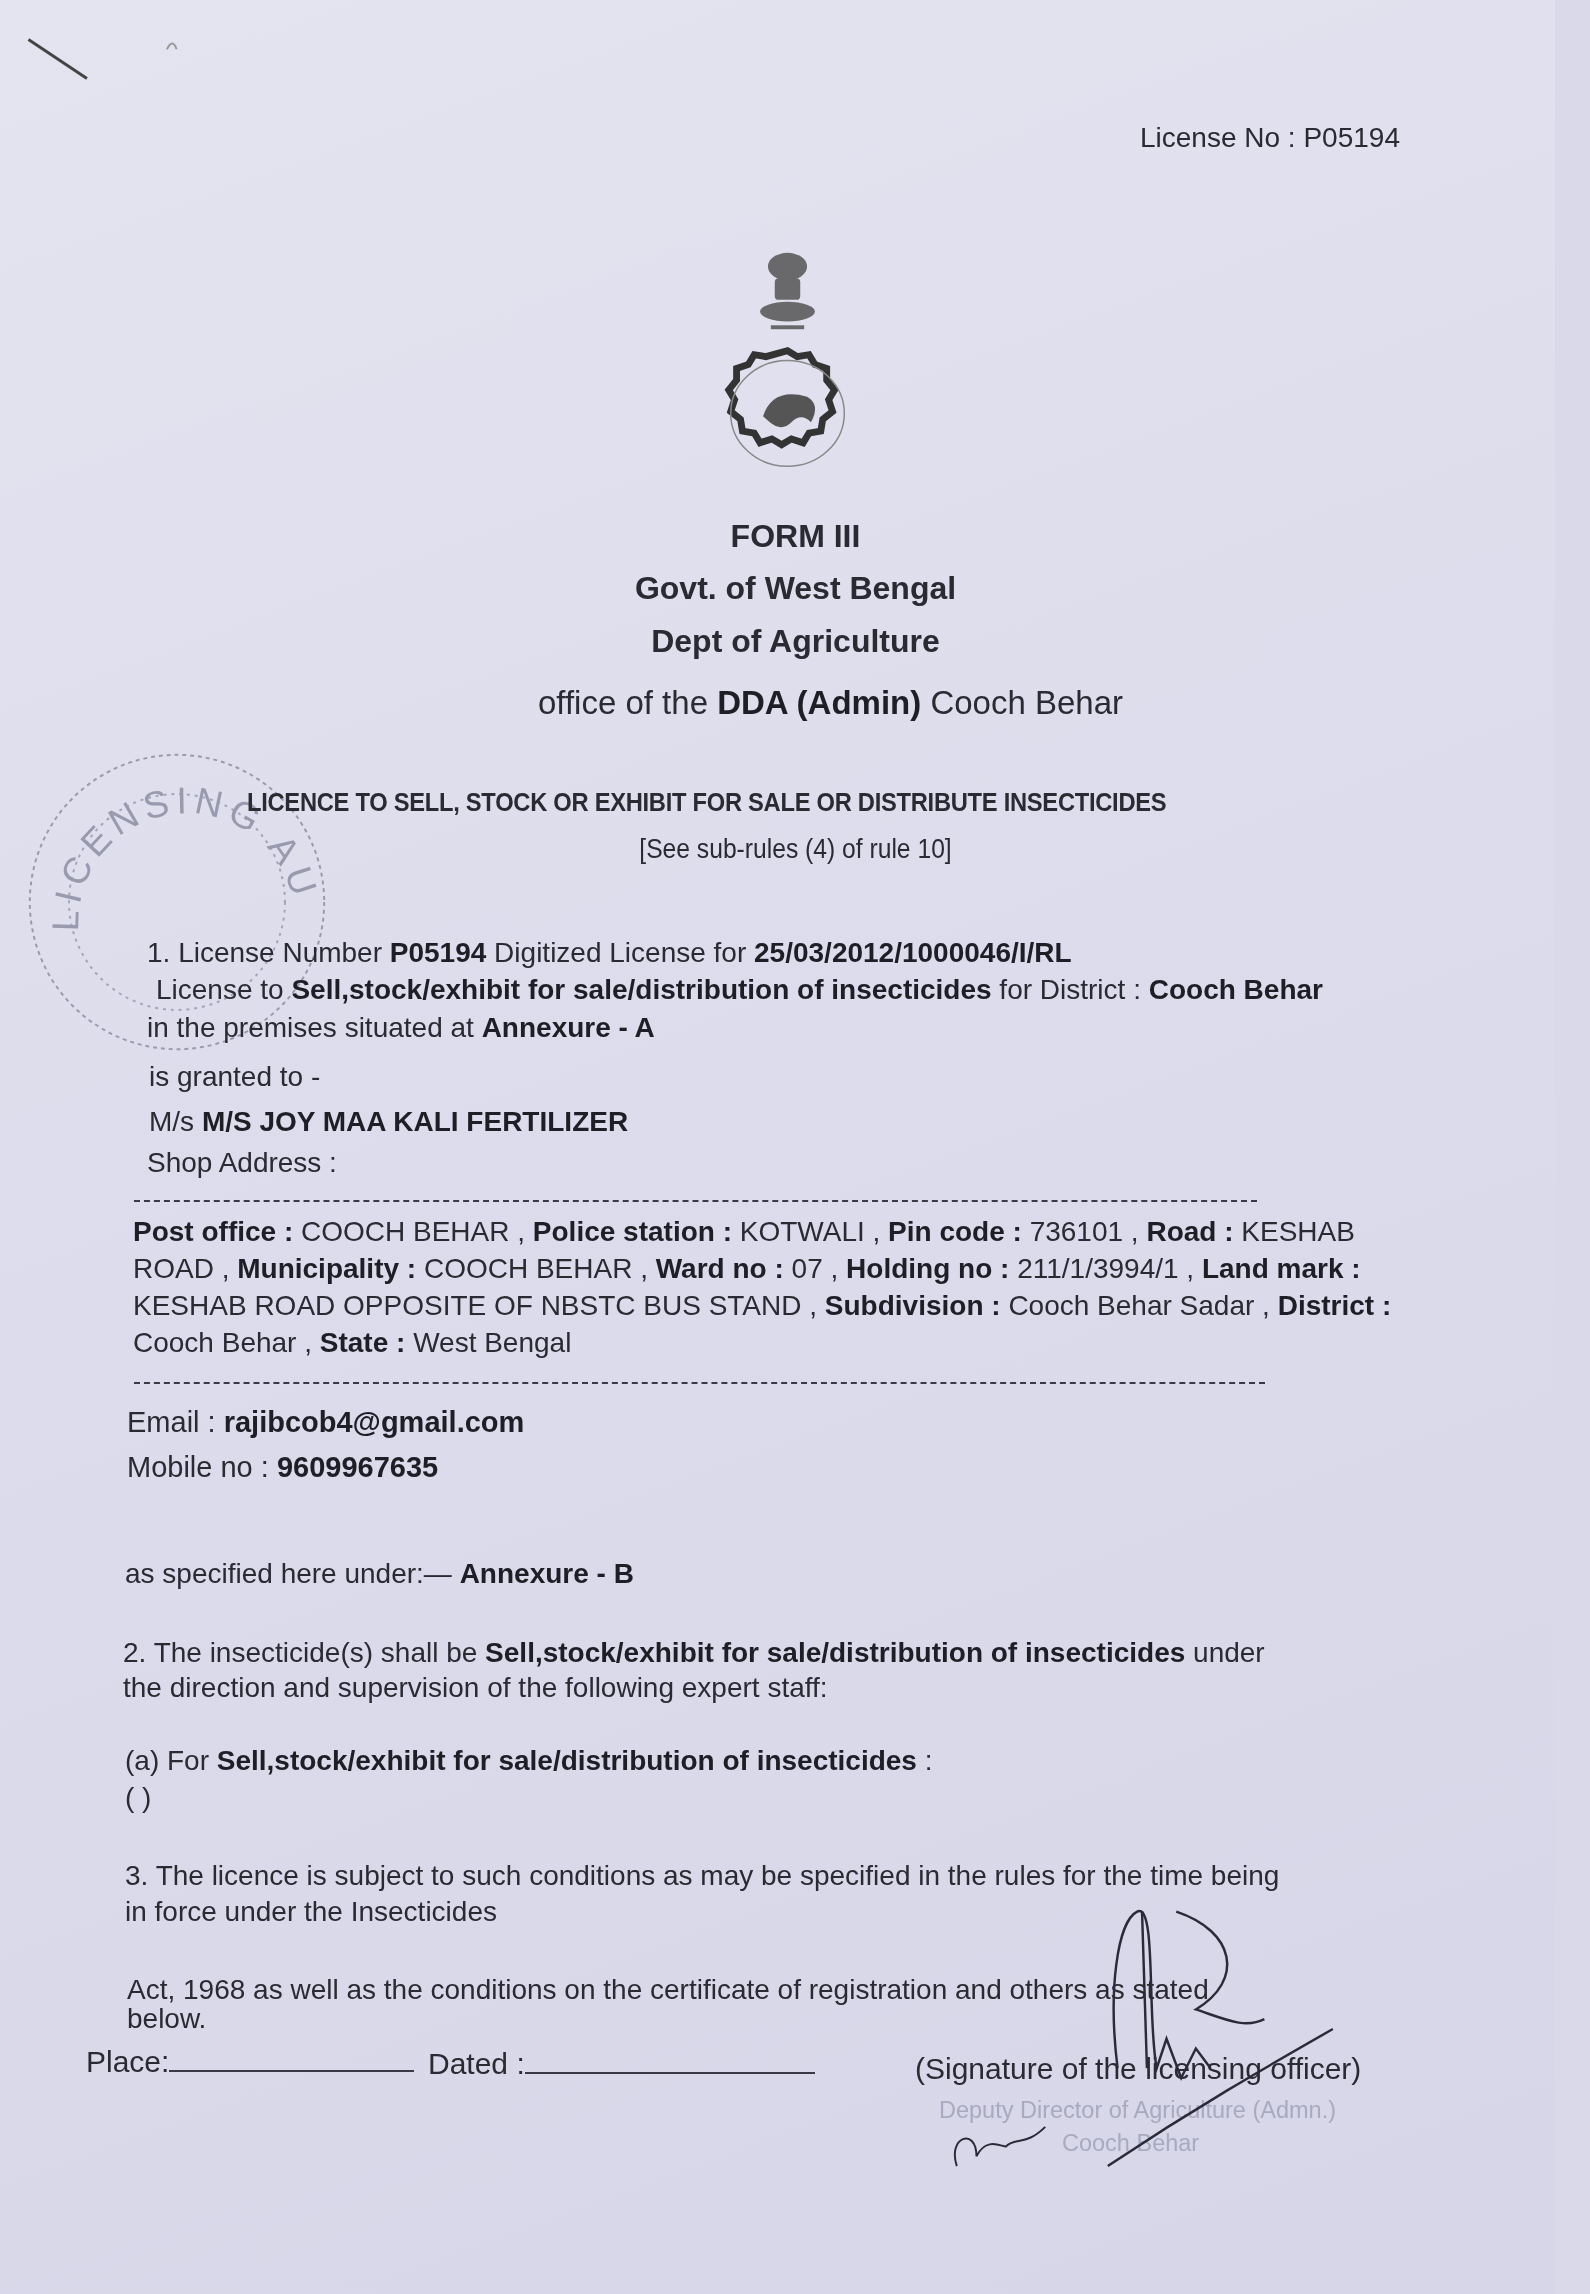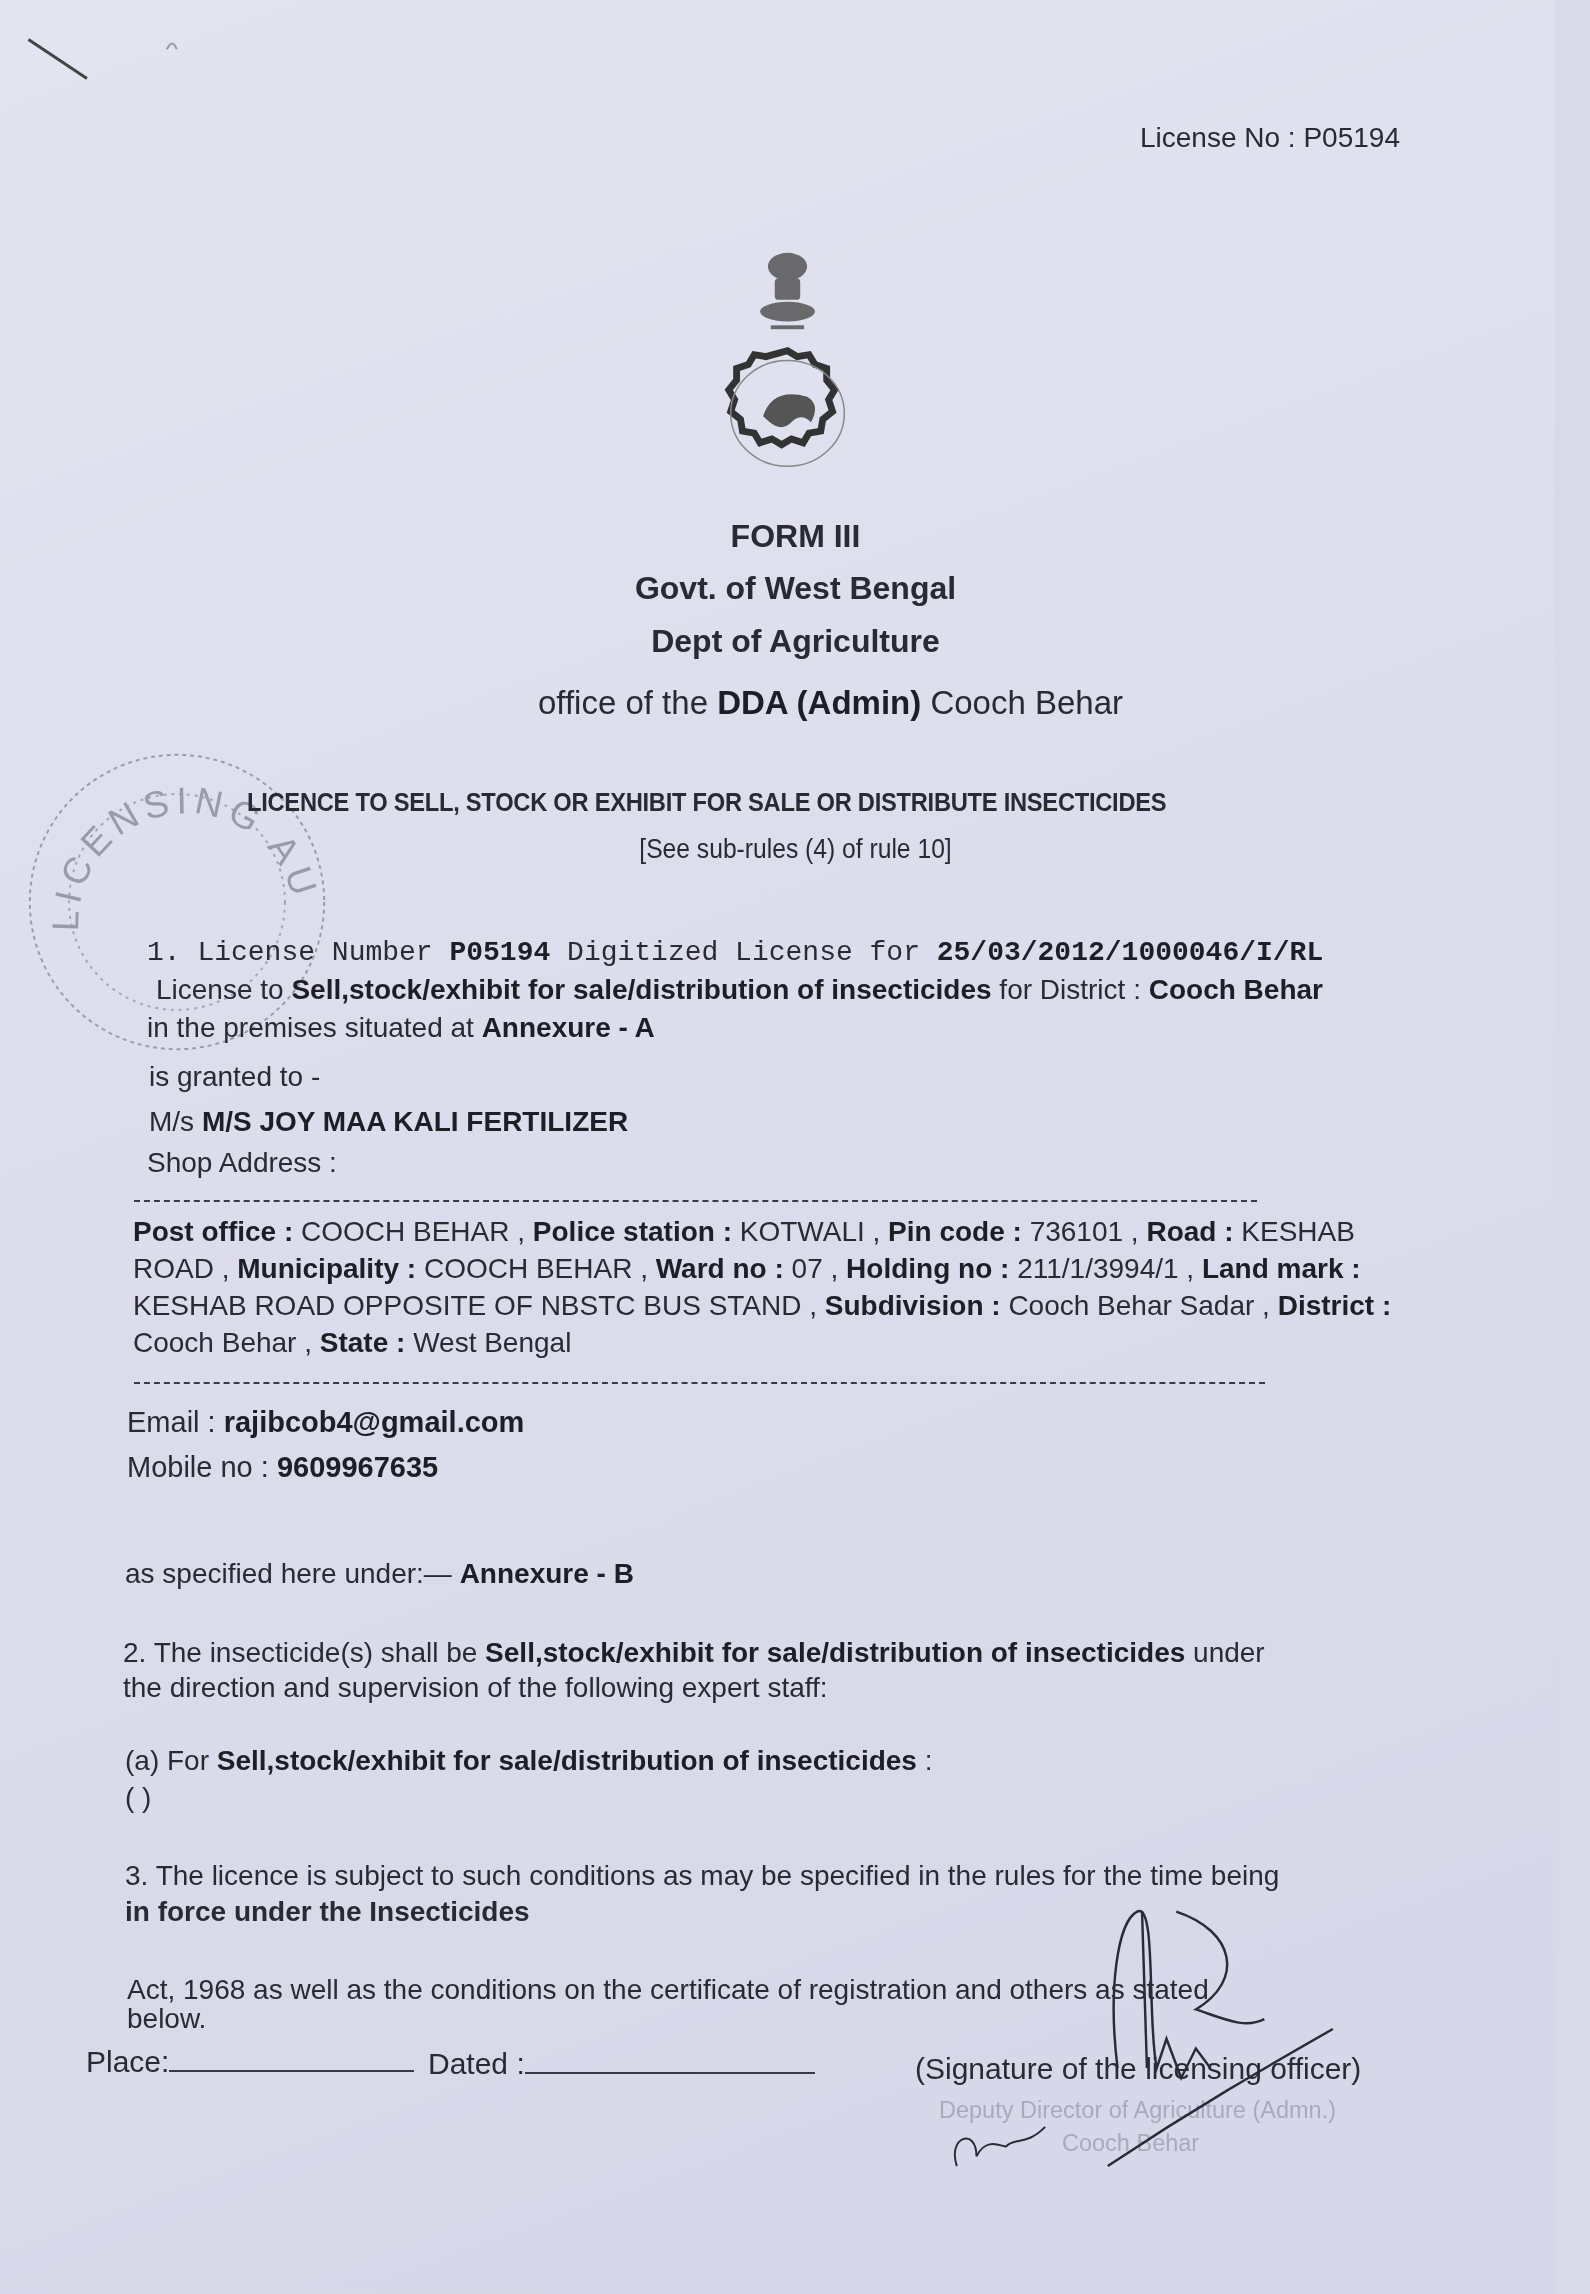--- a/index.html
+++ b/index.html
@@ -25,40 +25,40 @@
   .govt { top: 570px; font-size: 32px; }
   .dept { top: 623px; font-size: 32px; }
   .office { top: 684px; font-size: 33px; font-weight: normal; margin-left: 35px; }
 
   .licence-title { left: 247px; top: 788px; font-size: 25.5px; font-weight: bold; letter-spacing: -0.3px; transform: scaleX(0.93); transform-origin: left; }
   .subrules { left: 0; width: 1591px; text-align: center; top: 833px; font-size: 27.4px; transform: scaleX(0.9); }
 
   .stamp { left: 19.6px; top: 745px; width: 314px; height: 314px; }
 
   .para { font-size: 28px; }
-  .p1 { left: 147px; top: 937px; font-family: Liberation Mono, monospace; }
+  .p1 { left: 147px; top: 937px; }
   .p2 { left: 156px; top: 974px; }
   .p3 { left: 147px; top: 1012px; }
   .granted { left: 149px; top: 1061px; }
   .ms { left: 149px; top: 1106px; }
   .shop { left: 147px; top: 1147px; }
   .dash { left: 134px; height: 0; border-top: 2.9px dashed #3a3a46; }
   .dash1 { top: 1200px; width: 1123px; }
   .dash2 { top: 1382px; width: 1131px; }
   .addr { left: 133px; top: 1213px; width: 1304px; white-space: normal; font-size: 28px; line-height: 37px; }
 
   .email { left: 127px; top: 1406px; font-size: 29px; }
   .mobile { left: 127px; top: 1451px; font-size: 29px; }
   .annexb { left: 125px; top: 1558px; font-size: 28px; }
   .s2a { left: 123px; top: 1637px; font-size: 28px; }
   .s2b { left: 123px; top: 1672px; font-size: 28px; }
   .sa { left: 125px; top: 1745px; font-size: 28px; }
   .sb { left: 125px; top: 1782px; font-size: 28px; }
   .s3a { left: 125px; top: 1860px; font-size: 28px; }
-  .s3b { left: 125px; top: 1896px; font-size: 28px; font-weight: bold; }
+  .s3b { left: 125px; top: 1896px; font-size: 28px; }
   .s3c { left: 127px; top: 1974px; font-size: 28px; }
   .s3d { left: 127px; top: 2003px; font-size: 28px; }
 
   .place { left: 86px; top: 2045px; font-size: 30px; }
   .blank { display: inline-block; border-bottom: 2px solid #3a3a46; vertical-align: baseline; }
   .dated { left: 428px; top: 2047px; font-size: 30px; }
   .sigcap { left: 915px; top: 2052px; font-size: 30px; text-align: center; }
   .officer-stamp { left: 939px; top: 2094px; font-size: 23.5px; color: #a9a9bf; line-height: 33px; }
   .officer-stamp .l2 { margin-left: 123px; }
 

